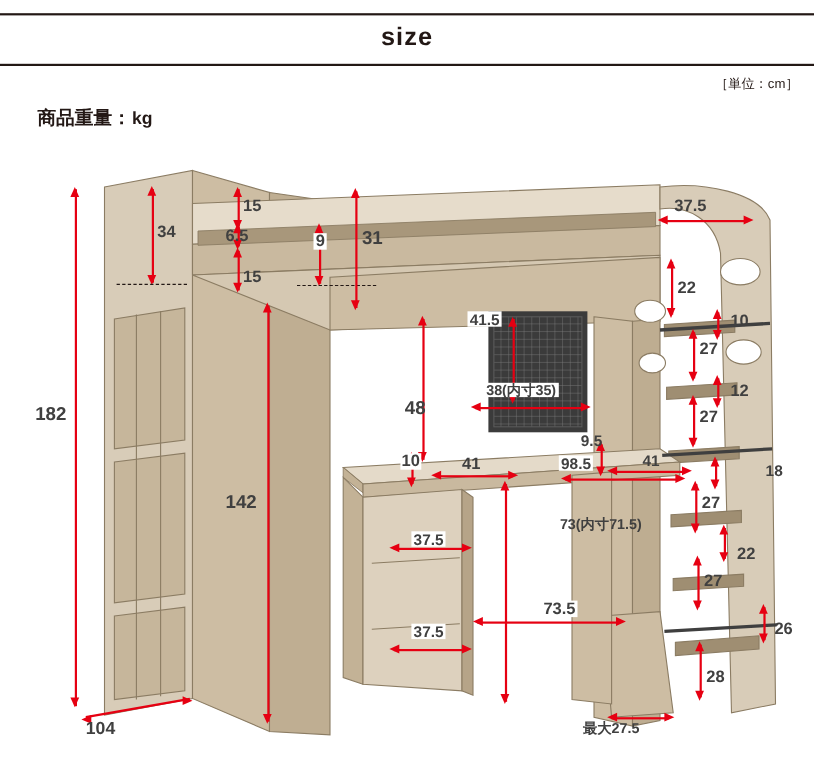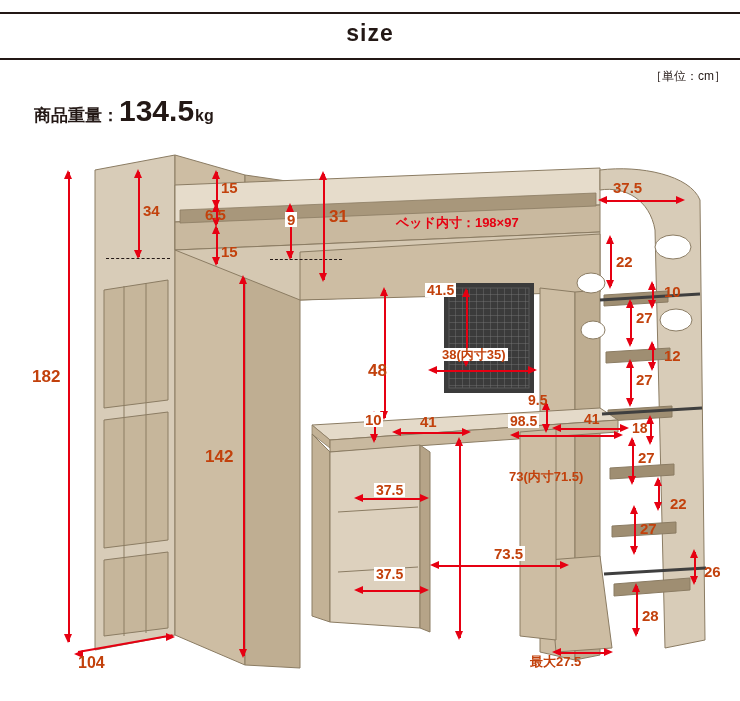--- a/index.html
+++ b/index.html
@@ -37,21 +37,21 @@
   .dl{position:absolute;background:#e60012;}
   .dl.h{height:1.6px;}
   .dl.v{width:1.6px;}
   .dash{position:absolute;border-top:1.6px dashed #231815;height:0;}
   .arw{position:absolute;width:0;height:0;}
   .arw.l{border-top:4.5px solid transparent;border-bottom:4.5px solid transparent;border-right:9px solid #e60012;}
   .arw.r{border-top:4.5px solid transparent;border-bottom:4.5px solid transparent;border-left:9px solid #e60012;}
   .arw.u{border-left:4.5px solid transparent;border-right:4.5px solid transparent;border-bottom:9px solid #e60012;}
   .arw.d{border-left:4.5px solid transparent;border-right:4.5px solid transparent;border-top:9px solid #e60012;}
   .lbl{
-    position:absolute;color:#c2410c;font-weight:bold;
+    position:absolute;color:#404040;font-weight:bold;
     font-family:"Liberation Sans", sans-serif;
     white-space:nowrap;line-height:1;
   }
   .lbl.wbg{background:#ffffff;padding:0 2px;}
   .lbl.s13{font-size:13px;}
   .lbl.s14{font-size:14px;}
   .lbl.s15{font-size:15px;}
   .lbl.s16{font-size:16px;}
   .lbl.s17{font-size:17px;}
   .inner-tag{
@@ -63,21 +63,20 @@
 
 <div class="page">
 
   <div class="hdr-rule" id="rule-top"></div>
   <div class="hdr-title">size</div>
   <div class="hdr-rule" id="rule-bot"></div>
   <div class="unit-note">［単位：cm］</div>
 
   <div class="weight-row">
     <span class="weight-label">商品重量：</span>
-    <span class="weight-value">134.5</span>
     <span class="weight-unit">kg</span>
   </div>
 
   <svg class="art" viewBox="0 0 740 701">
     <defs>
       <linearGradient id="gw1" x1="0" y1="0" x2="1" y2="0">
         <stop offset="0" stop-color="#e5dbcb"></stop>
           <stop offset="1" stop-color="#cfc0a8"></stop>
       </linearGradient>
       <linearGradient id="gw2" x1="0" y1="0" x2="0" y2="1">
@@ -180,21 +179,20 @@
   <div class="arw u" style="left:285.5px;top:203px;"></div>
   <div class="arw d" style="left:285.5px;top:251px;"></div>
   <div class="lbl s15" style="left:285px;top:212px;background:#ffffff;padding:0 2px;">9</div>
   <div class="dash" style="left:270px;top:259px;width:72px;"></div>
 
   <div class="dl v" style="left:323px;top:174px;height:106px;"></div>
   <div class="arw u" style="left:318.5px;top:171px;"></div>
   <div class="arw d" style="left:318.5px;top:273px;"></div>
   <div class="lbl s17" style="left:329px;top:208px;">31</div>
 
-  <div class="inner-tag" style="left:396px;top:214px;">ベッド内寸：198×97</div>
 
   <div class="dl v" style="left:243px;top:278px;height:378px;"></div>
   <div class="arw u" style="left:238.5px;top:275px;"></div>
   <div class="arw d" style="left:238.5px;top:649px;"></div>
   <div class="lbl s17" style="left:205px;top:448px;">142</div>
 
   <div class="dl v" style="left:384px;top:290px;height:128px;"></div>
   <div class="arw u" style="left:379.5px;top:287px;"></div>
   <div class="arw d" style="left:379.5px;top:411px;"></div>
   <div class="lbl s17" style="left:368px;top:362px;">48</div>
@@ -230,21 +228,21 @@
   <div class="lbl s14 wbg" style="left:508px;top:414px;">98.5</div>
 
   <div class="dl h" style="left:556px;top:428px;width:68px;"></div>
   <div class="arw l" style="left:552px;top:424px;"></div>
   <div class="arw r" style="left:620px;top:424px;"></div>
   <div class="lbl s14" style="left:584px;top:412px;">41</div>
 
   <div class="dl v" style="left:650px;top:418px;height:24px;"></div>
   <div class="arw u" style="left:645.5px;top:415px;"></div>
   <div class="arw d" style="left:645.5px;top:436px;"></div>
-  <div class="lbl s14" style="left:632px;top:421px;">18</div>
+  <div class="lbl s14" style="left:696px;top:421px;">18</div>
 
   <div class="dl h" style="left:358px;top:498px;width:66px;"></div>
   <div class="arw l" style="left:354px;top:494px;"></div>
   <div class="arw r" style="left:420px;top:494px;"></div>
   <div class="lbl s14 wbg" style="left:374px;top:483px;">37.5</div>
 
   <div class="dl h" style="left:358px;top:590px;width:66px;"></div>
   <div class="arw l" style="left:354px;top:586px;"></div>
   <div class="arw r" style="left:420px;top:586px;"></div>
   <div class="lbl s14 wbg" style="left:374px;top:567px;">37.5</div>

